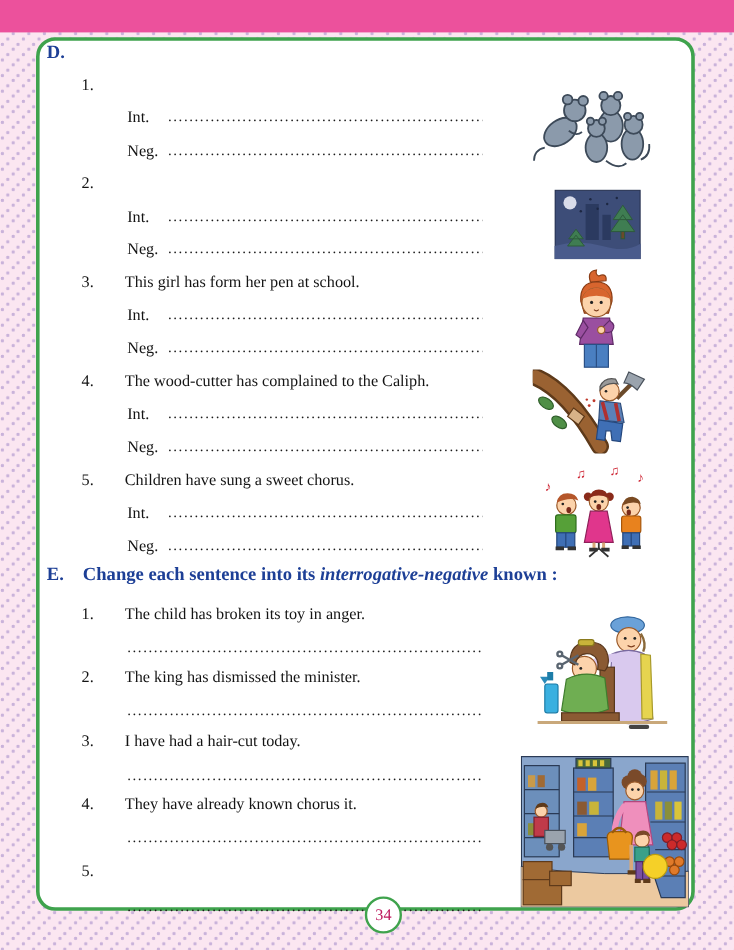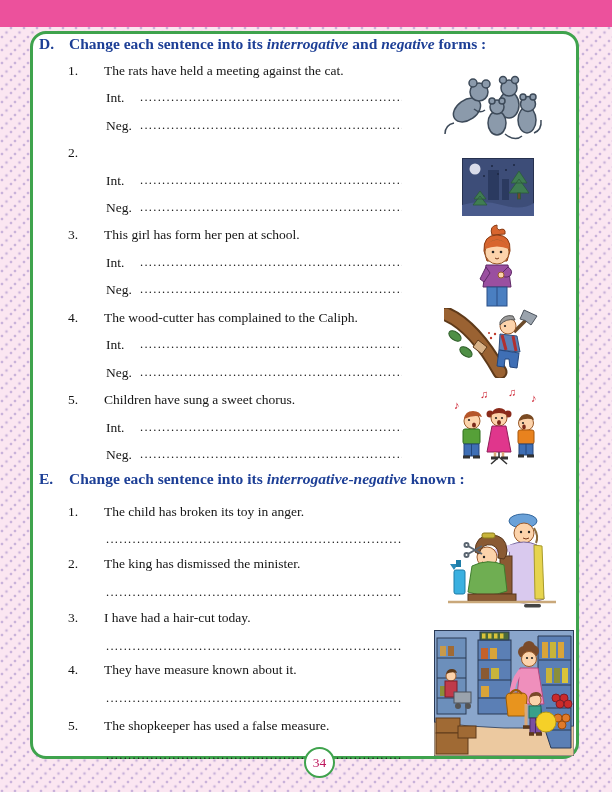--- a/index.html
+++ b/index.html
@@ -45,26 +45,24 @@
 </style>
 </head>
 <body>
 
 <div class="page">
   <div class="top-band"></div>
   <div class="frame"></div>
 
   <div class="sec-heading" style="top:35px">
     <span class="sec-label">D.</span>
-    <span class="sec-body"><span>Change each sentence into its </span><i>interrogative</i><span> and </span><i>negative</i><span> forms :</span></span>
   </div>
 
   <div class="row" style="top:62px">
     <span class="num">1.</span>
-    <span class="txt">The rats have held a meeting against the cat.</span>
   </div>
   <div class="row" style="top:89px">
     <span class="ans-label">Int.</span>
     <span class="dots">............................................................................................................................................................................................................................</span>
   </div>
   <div class="row" style="top:117px">
     <span class="ans-label">Neg.</span>
     <span class="dots">............................................................................................................................................................................................................................</span>
   </div>
 
@@ -143,29 +141,28 @@
   <div class="row" style="top:609px">
     <span class="num">3.</span>
     <span class="txt">I have had a hair-cut today.</span>
   </div>
   <div class="row e-dots" style="top:638px">
     <span class="dots">............................................................................................................................................................................................................................</span>
   </div>
 
   <div class="row" style="top:661px">
     <span class="num">4.</span>
-    <span class="txt">They have measure known about it.</span>
+    <span class="txt">They have already known chorus it.</span>
   </div>
   <div class="row e-dots" style="top:690px">
     <span class="dots">............................................................................................................................................................................................................................</span>
   </div>
 
   <div class="row" style="top:717px">
     <span class="num">5.</span>
-    <span class="txt">The shopkeeper has used a false measure.</span>
   </div>
   <div class="row e-dots" style="top:747px">
     <span class="dots">............................................................................................................................................................................................................................</span>
   </div>
 
   <svg class="illus" style="left:443px;top:63px" width="100" height="80" viewBox="0 0 100 80">
     <g fill="#8b9aab" stroke="#3d4a59" stroke-width="1.5" stroke-linejoin="round">
       <path d="M11,60 q-9,2 -9,11" fill="none"></path>
       <ellipse cx="24" cy="47" rx="15" ry="10" transform="rotate(-35 24 47)"></ellipse>
       <circle cx="36" cy="29" r="9"></circle>

